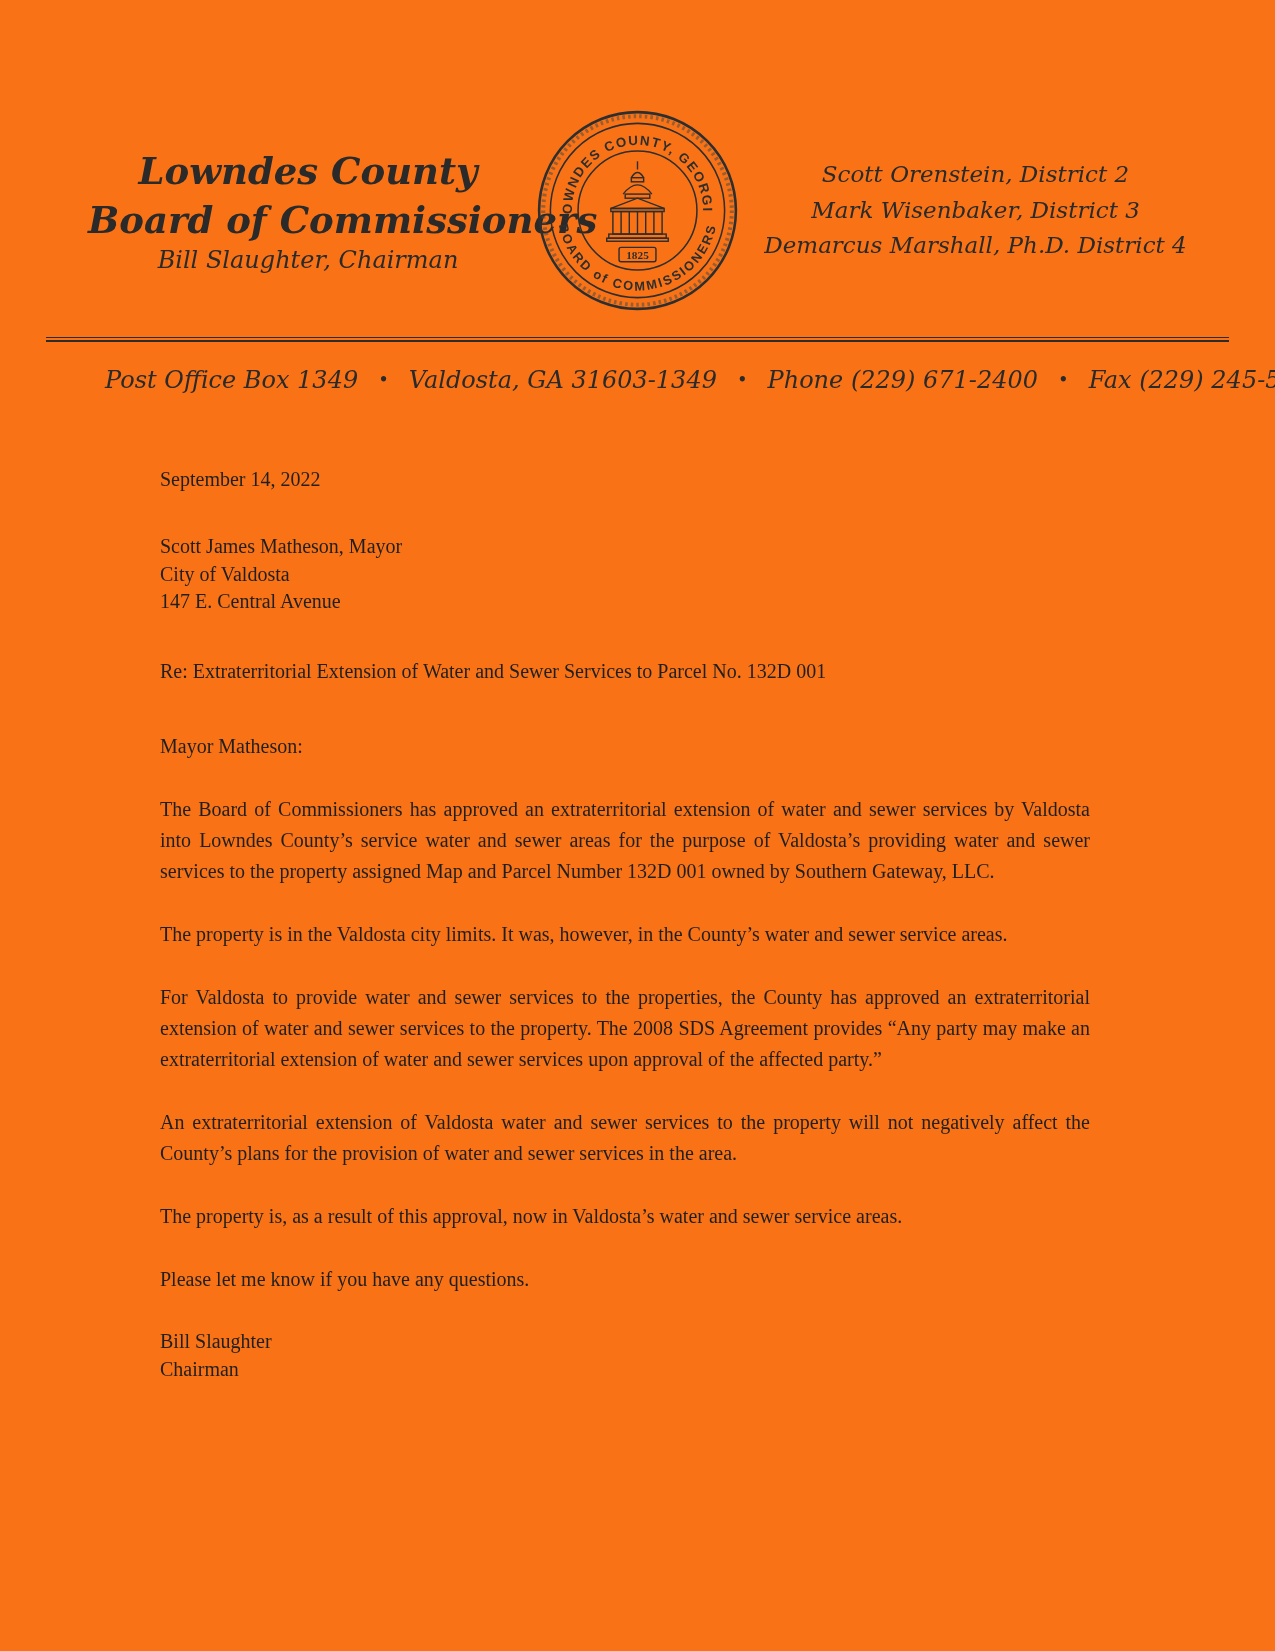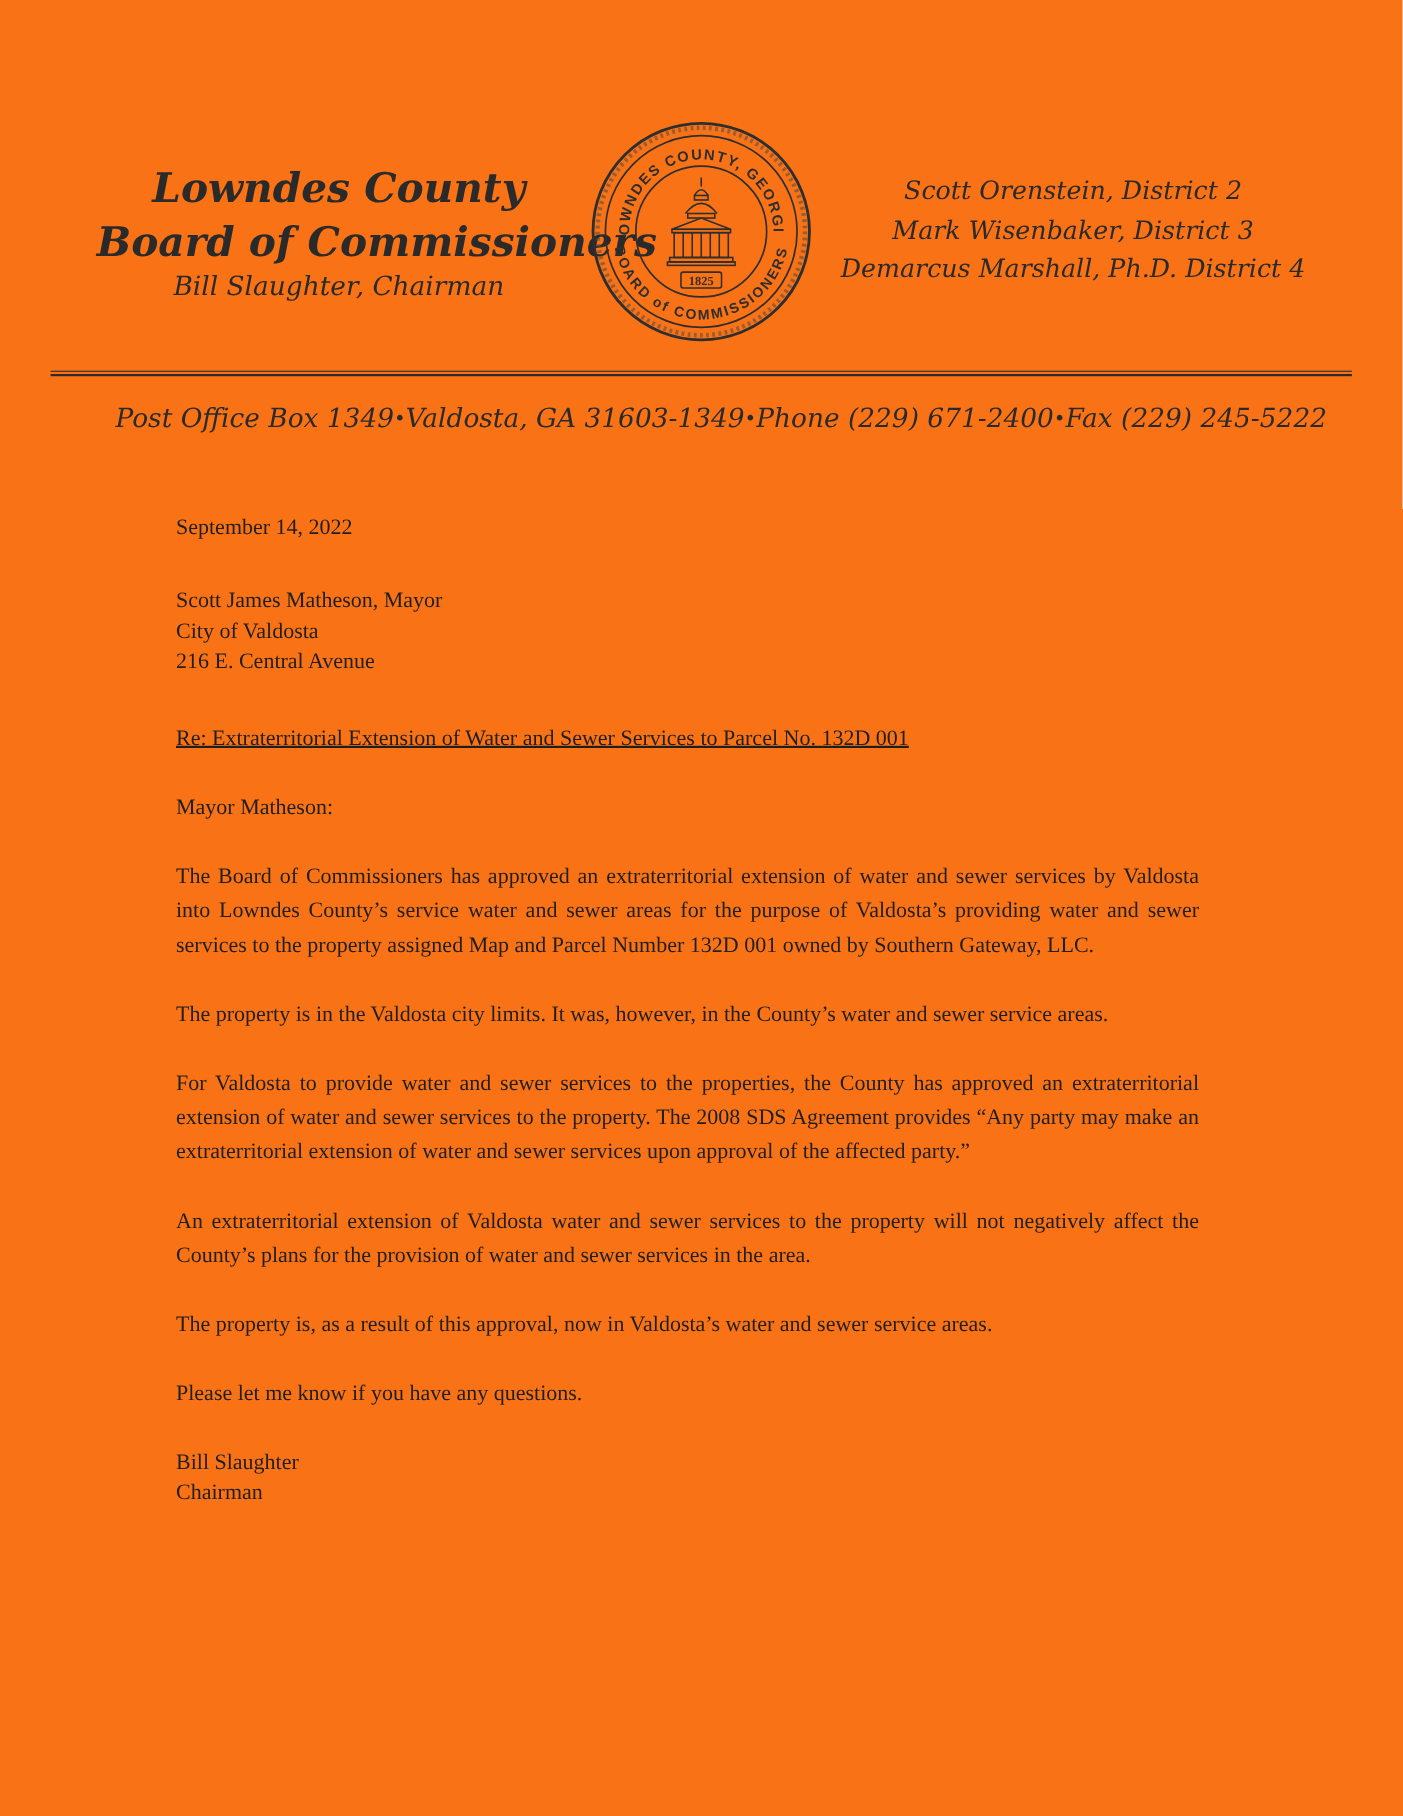--- a/index.html
+++ b/index.html
@@ -66,32 +66,33 @@
   .contact-line {
     display: flex;
     align-items: baseline;
     justify-content: space-between;
     margin: 24px 110px 0 105px;
     font-family: "DejaVu Serif", serif;
     font-style: italic;
     font-size: 24px;
     color: #2a2a2a;
     white-space: nowrap;
+    gap: 20px;
   }
   .contact-line .bullet { font-style: normal; font-size: 18px; transform: translateY(-2px); }
 
   
   .letter-body {
     padding: 74px 185px 60px 160px;
     font-size: 20px;
     color: #1f1f1f;
   }
   .date-line { margin-bottom: 42px; }
   .recipient-block { line-height: 1.38; margin-bottom: 44px; }
-  .subject-line { margin-bottom: 40px; text-decoration: underline; }
+  .subject-line { margin-bottom: 52px; }
   .salutation-line { margin-bottom: 36px; }
   .para {
     text-align: justify;
     line-height: 1.55;
     margin-bottom: 32px;
   }
   .closing-line { margin-top: 6px; margin-bottom: 98px; }
   .signature-block { line-height: 1.4; }
 
   
@@ -173,21 +174,21 @@
     <span>Fax (229) 245-5222</span>
   </div>
 
   <main class="letter-body">
 
     <p class="date-line">September 14, 2022</p>
 
     <div class="recipient-block">
       <div>Scott James Matheson, Mayor</div>
       <div>City of Valdosta</div>
-      <div>216 E. Central Avenue</div>
+      <div>147 E. Central Avenue</div>
     </div>
 
     <p class="subject-line">Re: Extraterritorial Extension of Water and Sewer Services to Parcel No. 132D 001</p>
 
     <p class="salutation-line">Mayor Matheson:</p>
 
     <p class="para">The Board of Commissioners has approved an extraterritorial extension of water and sewer services by Valdosta into Lowndes County’s service water and sewer areas for the purpose of Valdosta’s providing water and sewer services to the property assigned Map and Parcel Number 132D 001 owned by Southern Gateway, LLC.</p>
     <p class="para">The property is in the Valdosta city limits. It was, however, in the County’s water and sewer service areas.</p>
     <p class="para">For Valdosta to provide water and sewer services to the properties, the County has approved an extraterritorial extension of water and sewer services to the property. The 2008 SDS Agreement provides “Any party may make an extraterritorial extension of water and sewer services upon approval of the affected party.”</p>
     <p class="para">An extraterritorial extension of Valdosta water and sewer services to the property will not negatively affect the County’s plans for the provision of water and sewer services in the area.</p>

